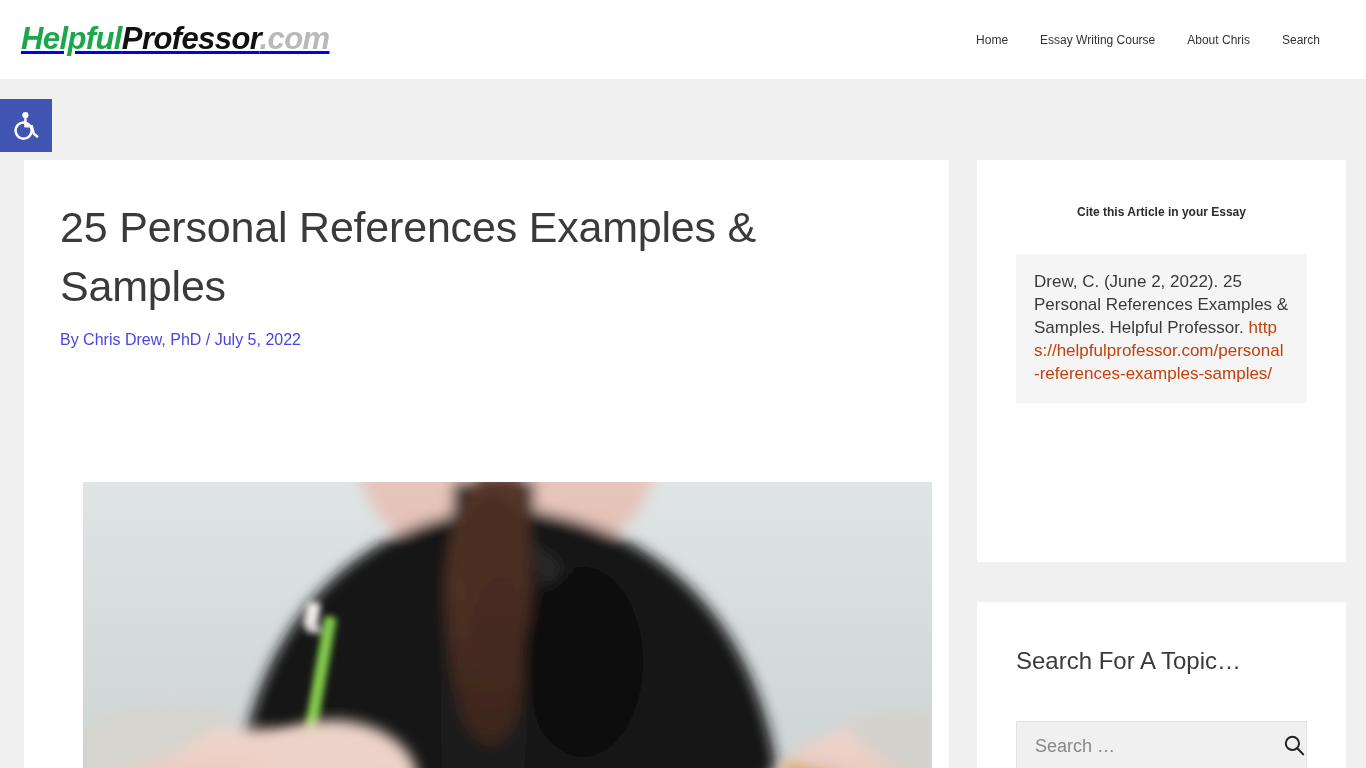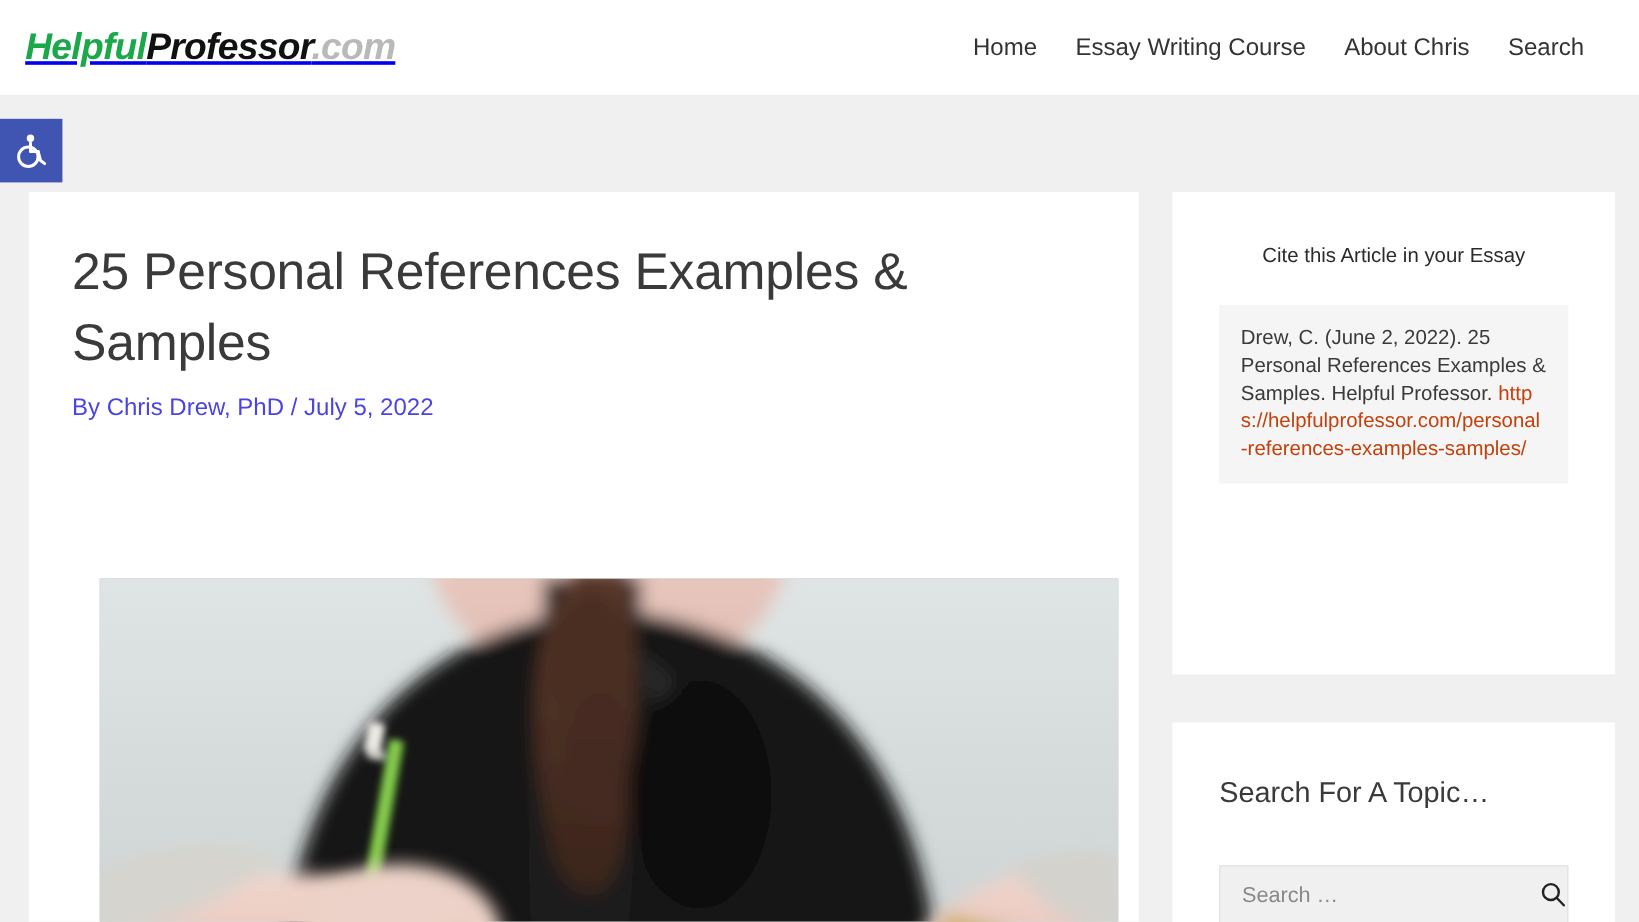--- a/index.html
+++ b/index.html
@@ -42,21 +42,21 @@
   .main-nav {
     position: absolute;
     right: 30px;
     top: 28px;
     display: flex;
     align-items: center;
     gap: 0px;
   }
   .nav-item {
     color: #333333;
-    font-size: 20px;
+    font-size: 12px;
     line-height: 24px;
     text-decoration: none;
     padding: 0 16px;
     white-space: nowrap;
     cursor: pointer;
     text-align: center;
   }
 
   
   .a11y-btn {
@@ -99,21 +99,21 @@
   .entry-title {
     font-size: 43px;
     line-height: 59px;
     font-weight: 400;
     color: #3a3a3a;
     letter-spacing: -0.2px;
   }
 
   .entry-meta {
     margin-top: 12px;
-    font-size: 20px;
+    font-size: 16px;
     line-height: 24px;
     color: #4a45e0;
   }
   .entry-meta .meta-link { color: #4a45e0; text-decoration: none; cursor: pointer; }
   .entry-meta .meta-sep { color: #4a45e0; }
 
   
   .featured-image {
     position: absolute;
     left: 59px;
@@ -142,22 +142,22 @@
     padding: 33px 39px 0 39px;
   }
   .widget.search-widget {
     margin-top: 40px;
     height: 247px;
     padding: 41px 39px 0 39px;
   }
 
   .cite-heading {
     text-align: center;
-    font-size: 17px;
-    font-weight: 400;
+    font-size: 12px;
+    font-weight: 700;
     color: #2b2b2b;
     line-height: 39px;
   }
 
   .cite-box {
     margin-top: 22px;
     background: #f5f5f5;
     padding: 16px 18px 18px 18px;
     font-size: 17px;
     line-height: 23px;

